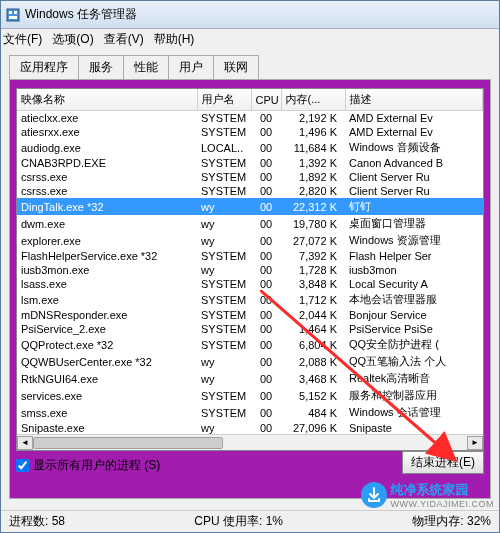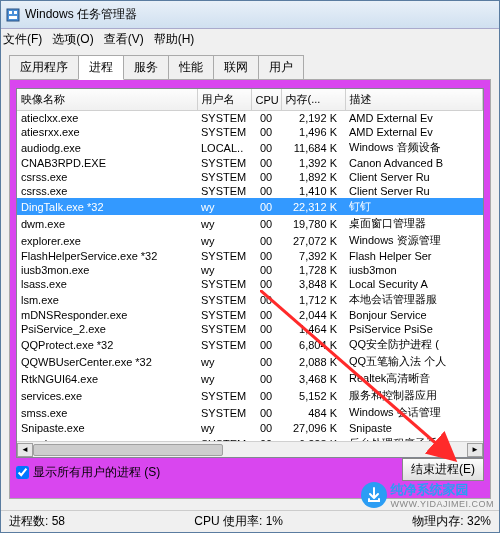--- a/index.html
+++ b/index.html
@@ -6,21 +6,21 @@
 body { font-family: "Microsoft YaHei", SimSun, Arial, sans-serif; font-size: 12px; background: #fff; width: 500px; height: 533px; overflow: hidden; position: relative; }
 .window { position: absolute; left: 0; top: 0; width: 500px; height: 533px; border: 1px solid #5a7ca0; background: #f0f0f0; }
 .titlebar { height: 28px; background: linear-gradient(#e8f0f8, #d0e0f0); display: flex; align-items: center; padding: 0 4px; border-bottom: 1px solid #aac; }
 .titlebar .icon { width: 16px; height: 16px; margin-right: 4px; display:inline-flex;align-items:center;justify-content:center;}
 .titlebar .title { font-size: 12px; color: #000; flex:1;}
 .menubar { height: 20px; display: flex; align-items: center; padding: 0 2px; background: #f0f0f0; font-size: 12px; }
 .menubar span { margin-right: 10px; cursor: default; }
 .tabs { display: flex; padding: 6px 8px 0 8px; background: #f0f0f0; }
 .tab { padding: 3px 10px; border: 1px solid #aaa; border-bottom: none; background: #f0f0f0; margin-right: -1px; font-size: 12px; position: relative; cursor: pointer; }
 .tab.active { background: #fff; z-index: 2; border-bottom: 1px solid #fff; margin-bottom: -1px; font-weight: normal; }
-.content-panel { margin: 0 8px 8px 8px; border: 1px solid #aaa; background: #d946ef; padding: 8px 6px 17px 6px; height: 420px; display: flex; flex-direction: column; }
+.content-panel { margin: 0 8px 8px 8px; border: 1px solid #aaa; background: #a21caf; padding: 8px 6px 24px 6px; height: 420px; display: flex; flex-direction: column; }
 .table-wrap { border: 1px solid #828790client; border: 1px solid #828790; flex: 1; overflow: hidden; position: relative; background:#fff;}
 table { width: 100%; border-collapse: collapse; table-layout: fixed; font-size: 11px; font-family: Tahoma, SimSun, sans-serif; }
 thead th { background: linear-gradient(#fdfdfd, #f0f0f0); border-right: 1px solid #d0d0d0; border-bottom: 1px solid #d0d0d0; text-align: left; padding: 3px 4px; font-weight: normal; white-space: nowrap; overflow: hidden; }
 tbody td { padding: 1px 4px; white-space: nowrap; overflow: hidden; text-overflow: clip; border-bottom: 0; }
 tbody tr.selected td { background: #3399ff; color: #fff; }
 .col-name { width: 180px; }
 .col-user { width: 54px; }
 .col-cpu { width: 30px; text-align: center; }
 .col-mem { width: 64px; text-align: right; }
 .col-desc { width: auto; }
@@ -61,25 +61,24 @@
 
   <div class="menubar">
     <span>文件(F)</span>
     <span>选项(O)</span>
     <span>查看(V)</span>
     <span>帮助(H)</span>
   </div>
 
   <div class="tabs">
     <div class="tab">应用程序</div>
-    <div class="tab active">进程</div>
     <div class="tab">服务</div>
     <div class="tab">性能</div>
+    <div class="tab">用户</div>
     <div class="tab">联网</div>
-    <div class="tab">用户</div>
   </div>
 
   <div class="content-panel">
     <div class="table-wrap">
       <div class="scroll-head">
       <table>
         <colgroup>
               <col class="col-name">
               <col class="col-user">
               <col class="col-cpu">
@@ -139,21 +138,21 @@
                 <td class="col-name">csrss.exe</td>
                 <td class="col-user">SYSTEM</td>
                 <td class="col-cpu">00</td>
                 <td class="col-mem">1,892 K</td>
                 <td class="col-desc">Client Server Ru</td>
               </tr>
               <tr>
                 <td class="col-name">csrss.exe</td>
                 <td class="col-user">SYSTEM</td>
                 <td class="col-cpu">00</td>
-                <td class="col-mem">1,410 K</td>
+                <td class="col-mem">2,820 K</td>
                 <td class="col-desc">Client Server Ru</td>
               </tr>
               <tr class="selected">
                 <td class="col-name">DingTalk.exe *32</td>
                 <td class="col-user">wy</td>
                 <td class="col-cpu">00</td>
                 <td class="col-mem">22,312 K</td>
                 <td class="col-desc">钉钉</td>
               </tr>
               <tr>

